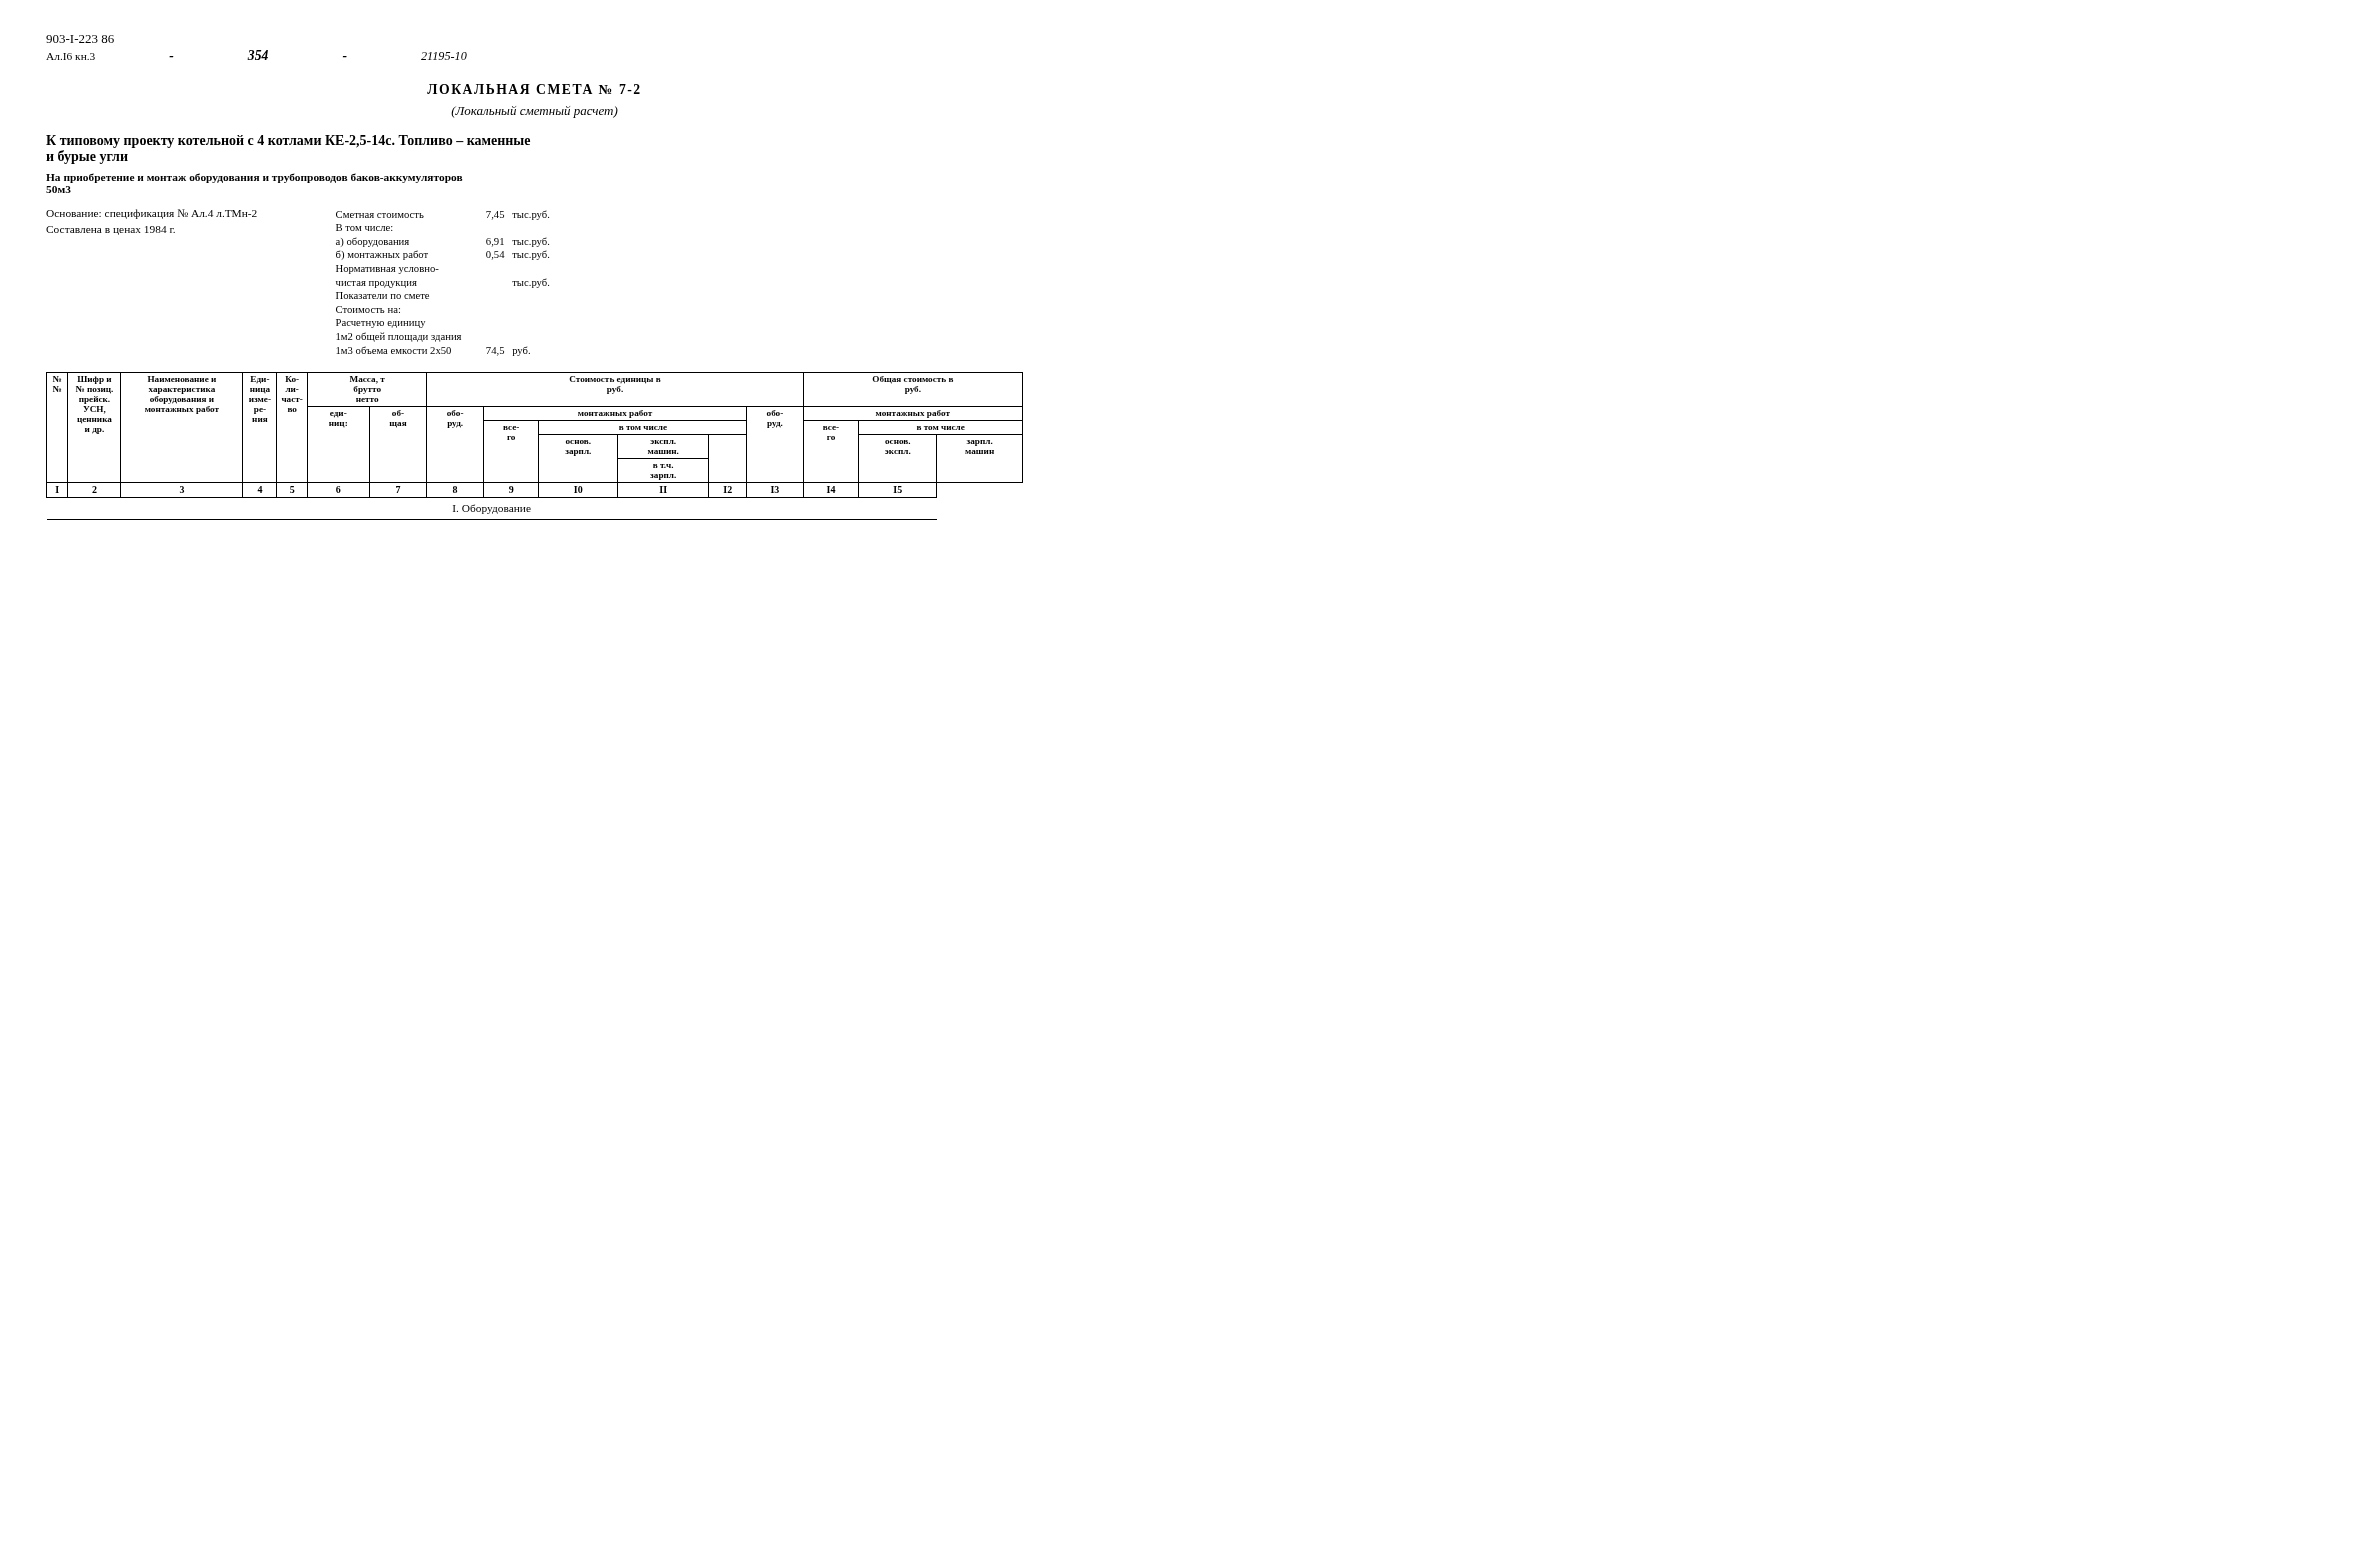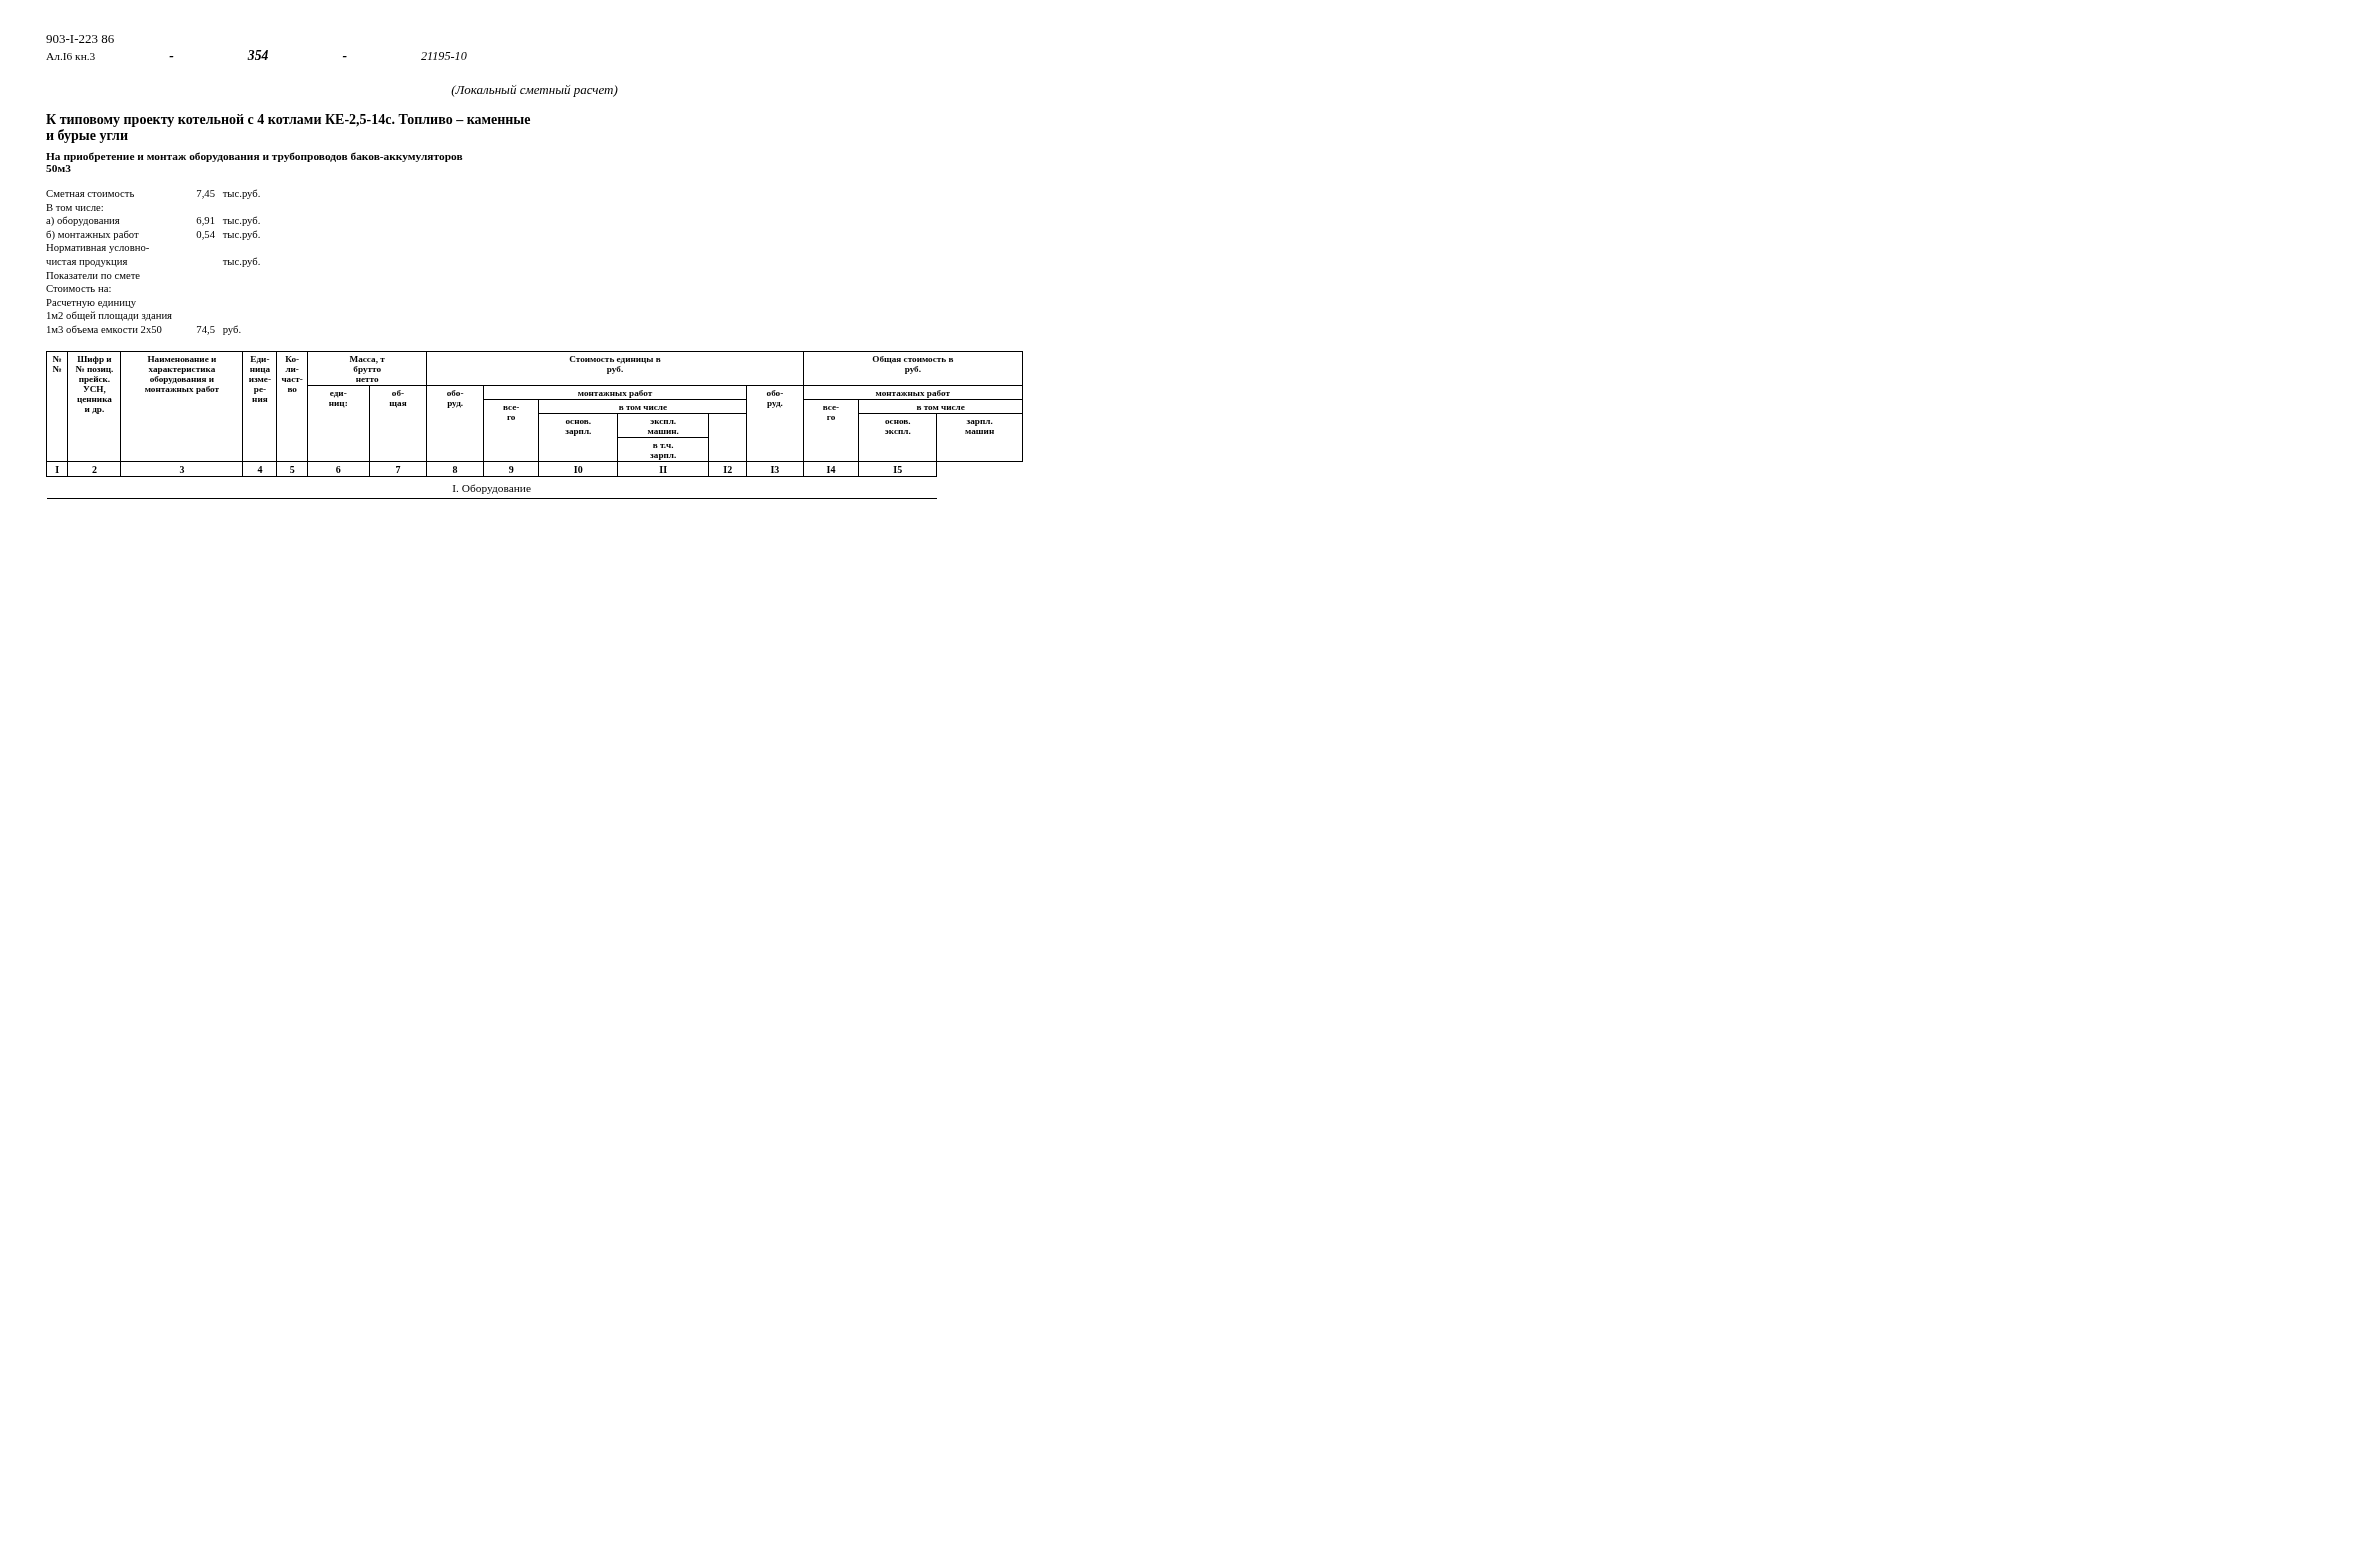--- a/index.html
+++ b/index.html
@@ -136,35 +136,40 @@
   <div class="header-row">
     <span>Ал.I6     кн.3</span>
     <span class="num-dash">-</span>
     <span class="num-dash">354</span>
     <span class="num-dash">-</span>
     <span style="font-style:italic;font-size:12.2px;">21195-10</span>
   </div>
 </div>
 
 <div class="title-section">
+  <div class="main-title">ЛОКАЛЬНАЯ СМЕТА № 7-2</div>
   <div class="subtitle italic-subtitle">(Локальный сметный расчет)</div>
 </div>
 
 <div>
   <p class="description bold-doc">
     <span>К типовому проекту котельной с 4 котлами КЕ-2,5-14с. Топливо – каменные</span><br>
     <span>и бурые угли</span>
   </p>
   <p class="description2 bold-doc">
     <span>На приобретение и монтаж оборудования и трубопроводов баков-аккумуляторов</span><br>
     <span>50м3</span>
   </p>
 </div>
 
 <div class="info-section">
+  <div class="info-left">
+    <p>Основание: спецификация № Ал.4 л.ТМн-2</p>
+    <p>Составлена в ценах 1984 г.</p>
+  </div>
   <div class="info-right">
     <table>
       <tbody>
           <tr>
         <td>Сметная стоимость</td>
         <td class="val-col">7,45</td>
         <td>тыс.руб.</td>
       </tr>
       <tr>
         <td>В том числе:</td>

